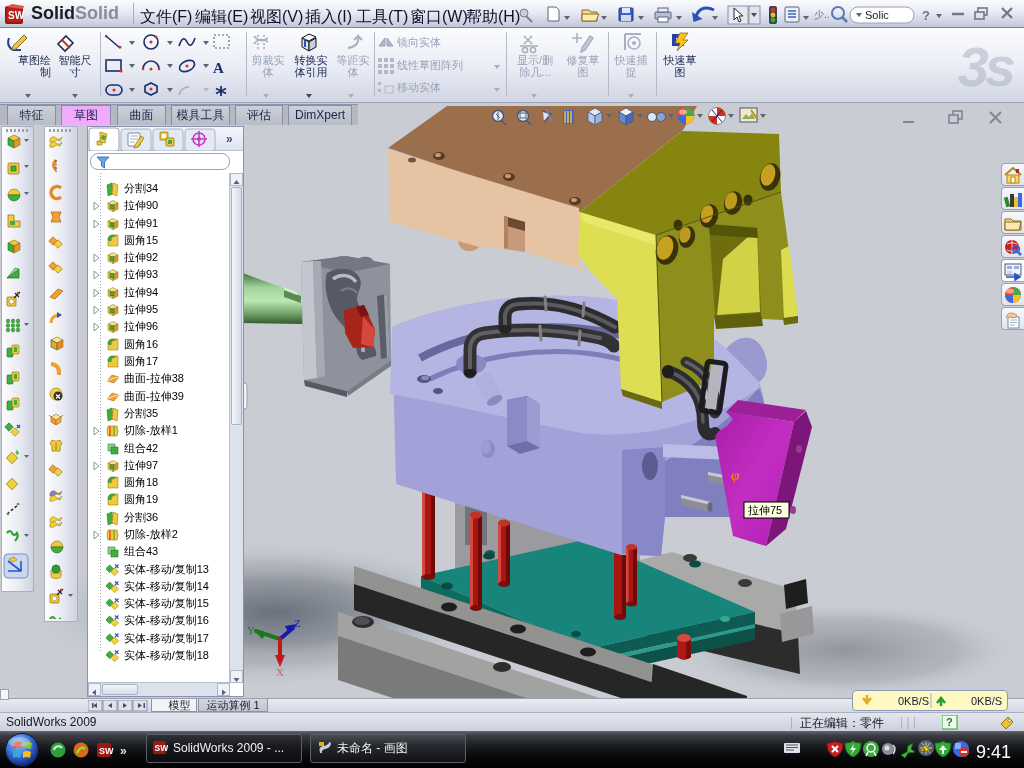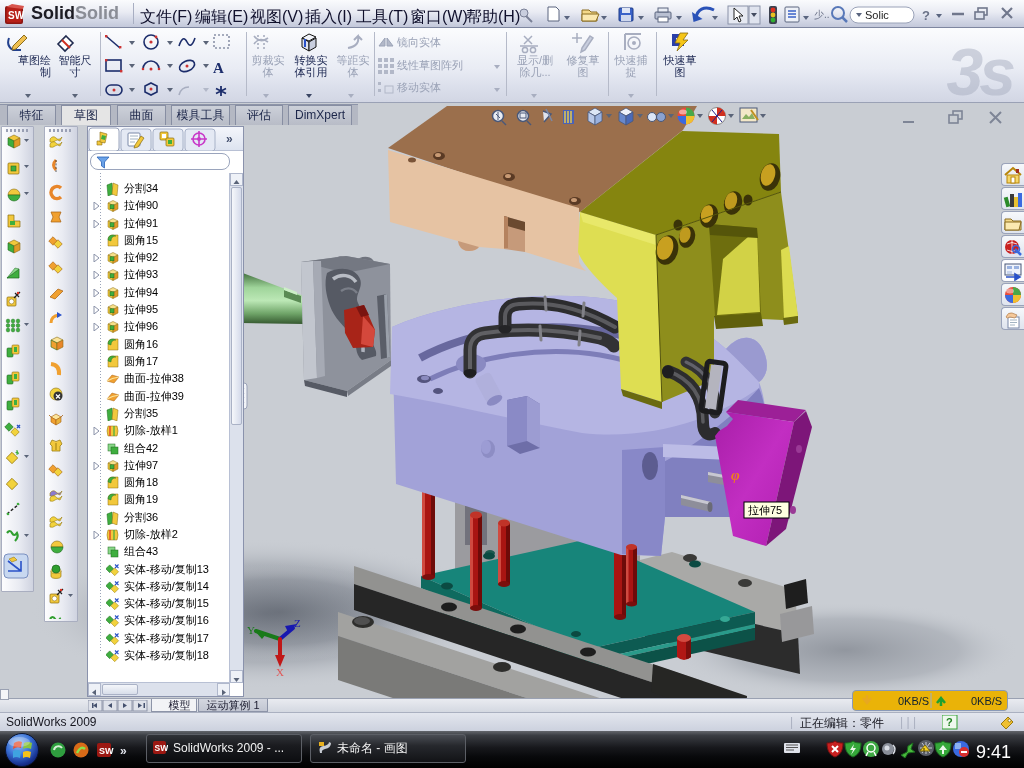--- a/index.html
+++ b/index.html
@@ -12,25 +12,25 @@
 #logotext .w{color:#8a8d96;}
 .menu{top:7px;font-size:16px;color:#10102c;}
 .ticon{top:4px;}
 
 #cmdbar{left:0;top:28px;width:1024px;height:75px;background:linear-gradient(#fbfcfe,#e9ecf4 55%,#dbdfeb 80%,#d2d6e4);border-bottom:1px solid #9aa1b5;}
 .cmdbtn{position:absolute;text-align:center;font-size:11px;line-height:12px;color:#1a2550;}
 .cmdbtn.gray{color:#9aa2b6;}
 .vsep{position:absolute;top:4px;width:1px;height:64px;background:#b5bac9;}
 .drop{position:absolute;width:0;height:0;border-left:3px solid transparent;border-right:3px solid transparent;border-top:4px solid #5a6478;}
 .drop.gray{border-top-color:#a8aec0;}
-#dswm{position:absolute;right:12px;top:6px;font-size:66px;font-weight:bold;font-style:italic;color:rgba(168,174,192,.5);letter-spacing:-4px;}
+#dswm{position:absolute;right:12px;top:6px;font-size:56px;font-weight:bold;font-style:italic;color:rgba(168,174,192,.5);letter-spacing:-4px;}
 
 #tabstrip{left:0;top:104px;width:358px;height:21px;background:#b4b8c3;border-top:1px solid #8d94a8;}
 .tab{position:absolute;top:0;height:20px;line-height:19px;text-align:center;font-size:12px;color:#1c2649;background:linear-gradient(#ccd0d9,#b8bcc7);border:1px solid #878ea2;border-bottom:none;}
-.tab.active{background:#e5e5e5;z-index:2;}
+.tab.active{background:#f0abfc;z-index:2;}
 
 #vp{left:0;top:104px;width:1024px;height:594px;}
 
 .ltb{background:linear-gradient(90deg,#fdfdfe,#e9ebf2 55%,#cfd3e0);border:1px solid #a9aec0;border-radius:1px;}
 #ltb1{left:1px;top:126px;width:33px;height:466px;}
 #ltb2{left:44px;top:126px;width:34px;height:496px;}
 .grip{position:absolute;left:4px;top:2px;width:24px;height:3px;background:repeating-linear-gradient(90deg,#9aa0b4 0 2px,transparent 2px 4px);}
 
 #panel{left:87px;top:126px;width:157px;height:571px;background:#fff;border:1px solid #8a92ac;}
 #ptabs{position:absolute;left:0;top:0;width:100%;height:24px;background:linear-gradient(#f4f6fb,#dde3f0);border-bottom:1px solid #b8c0d4;}
@@ -40,21 +40,21 @@
 .trow .lbl{position:absolute;left:36px;top:0;}
 .vsb{position:absolute;right:0px;top:46px;width:14px;height:510px;background:#dce1ec;border-left:1px solid #b8c0d4;}
 .hsb{position:absolute;left:0;bottom:0;width:142px;height:14px;background:#dce1ec;border-top:1px solid #b8c0d4;}
 
 .tpbtn{position:absolute;left:1001px;width:23px;height:23px;background:linear-gradient(#f6f8fb,#dfe4ee);border:1px solid #9aa3ba;border-right:none;border-radius:4px 0 0 4px;}
 
 #mtabrow{left:0;top:698px;width:1024px;height:14px;background:linear-gradient(#e9ebf0,#d4d8e1);border-top:1px solid #9aa1b2;}
 .mtab{position:absolute;top:0px;height:13px;line-height:13px;font-size:11px;color:#1a1a2e;text-align:center;border:1px solid #8d94a8;border-top:none;background:linear-gradient(#d4d7e0,#c2c6d2);}
 .mtab.active{background:#f2f3f6;padding-left:11px;}
 #statusbar{left:0;top:712px;width:1024px;height:19px;background:linear-gradient(#e3e6ee,#ccd1de);border-top:1px solid #aab0c0;font-size:12px;color:#15151e;}
-#speedbox{left:852px;top:690px;width:156px;height:21px;background:#eab308;border:1px solid #8a9ab8;border-radius:4px;font-size:11px;color:#123;z-index:5;}
+#speedbox{left:852px;top:690px;width:156px;height:21px;background:#fef9c3;border:1px solid #8a9ab8;border-radius:4px;font-size:11px;color:#123;z-index:5;}
 
 #taskbar{left:0;top:731px;width:1024px;height:37px;background:linear-gradient(#63666c,#3a3d43 12%,#17181c 45%,#08090b 70%,#000);}
 .tbtn{position:absolute;top:3px;height:29px;border:1px solid #5c5f66;border-radius:3px;background:linear-gradient(#4a4d54,#26282d 40%,#121316);color:#f2f2f2;font-size:12px;line-height:27px;white-space:nowrap;overflow:hidden;}
 #tray{position:absolute;right:0;top:0;height:37px;color:#fff;}
 </style></head>
 <body>
 <div id="root">
 
 <div id="titlebar" class="abs">
   <svg id="logo" class="abs" viewBox="0 0 22 22">

